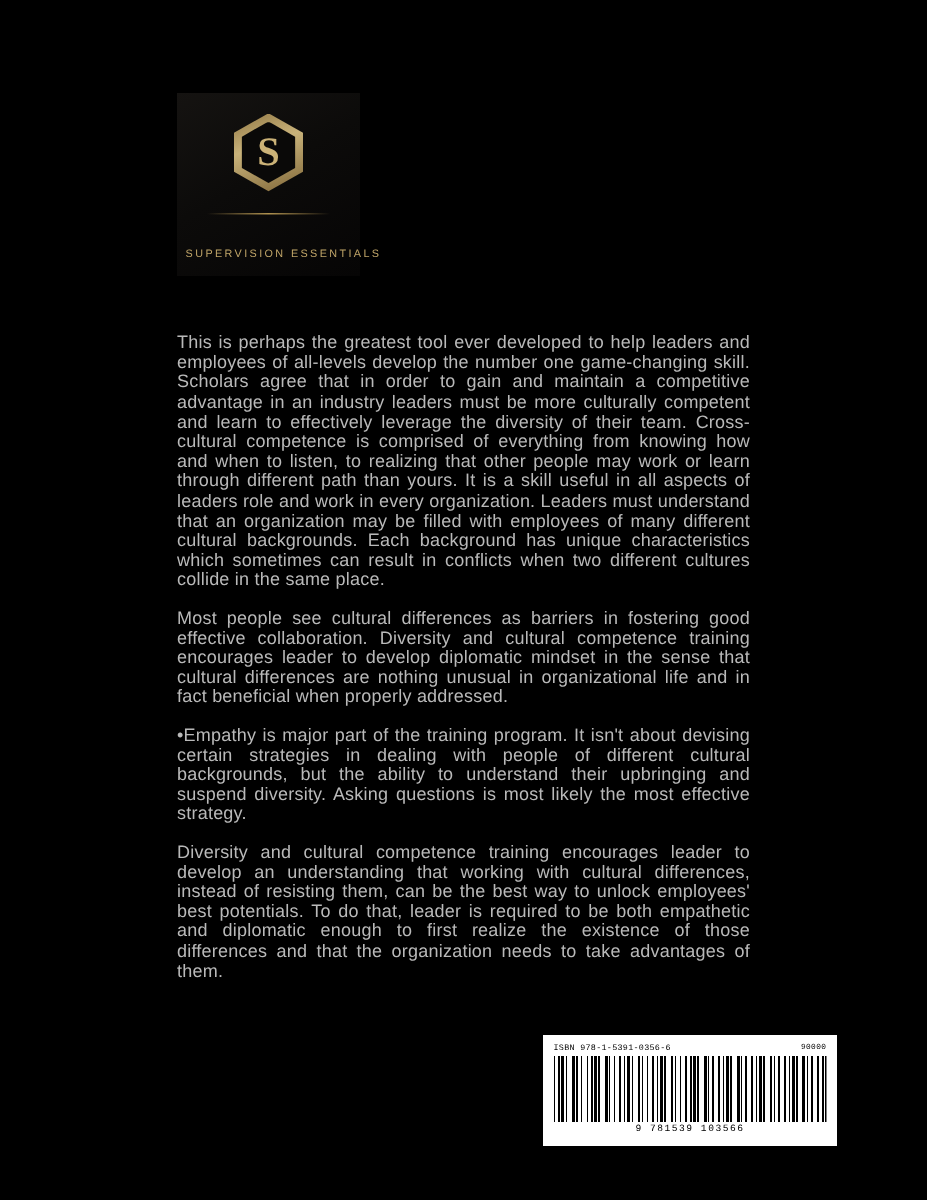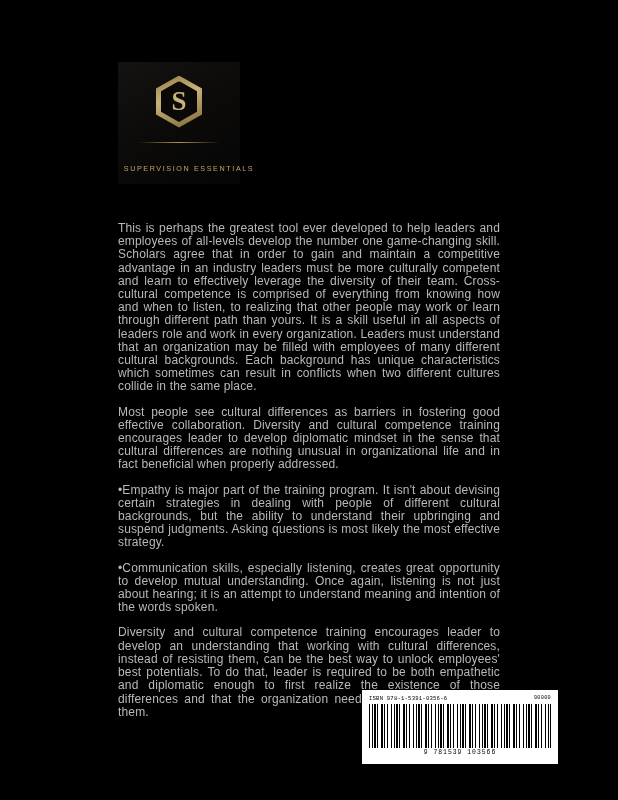--- a/index.html
+++ b/index.html
@@ -163,22 +163,21 @@
       <div class="logo-hex-inner"></div>
       <div class="logo-letter">S</div>
     </div>
     <div class="logo-rule"></div>
     <div class="logo-text">SUPERVISION ESSENTIALS</div>
   </div>
 
   <div class="copy">
     <p>This is perhaps the greatest tool ever developed to help leaders and employees of all-levels develop the number one game-changing skill. Scholars agree that in order to gain and maintain a competitive advantage in an industry leaders must be more culturally competent and learn to effectively leverage the diversity of their team. Cross-cultural competence is comprised of everything from knowing how and when to listen, to realizing that other people may work or learn through different path than yours. It is a skill useful in all aspects of leaders role and work in every organization. Leaders must understand that an organization may be filled with employees of many different cultural backgrounds. Each background has unique characteristics which sometimes can result in conflicts when two different cultures collide in the same place.</p>
     <p>Most people see cultural differences as barriers in fostering good effective collaboration. Diversity and cultural competence training encourages leader to develop diplomatic mindset in the sense that cultural differences are nothing unusual in organizational life and in fact beneficial when properly addressed.</p>
-    <p>•Empathy is major part of the training program. It isn't about devising certain strategies in dealing with people of different cultural backgrounds, but the ability to understand their upbringing and suspend judgments. Asking questions is most likely the most effective strategy.</p>
-    <p>•Communication skills, especially listening, creates great opportunity to develop mutual understanding. Once again, listening is not just about hearing; it is an attempt to understand meaning and intention of the words spoken.</p>
+    <p>•Empathy is major part of the training program. It isn't about devising certain strategies in dealing with people of different cultural backgrounds, but the ability to understand their upbringing and suspend diversity. Asking questions is most likely the most effective strategy.</p>
     <p>Diversity and cultural competence training encourages leader to develop an understanding that working with cultural differences, instead of resisting them, can be the best way to unlock employees' best potentials. To do that, leader is required to be both empathetic and diplomatic enough to first realize the existence of those differences and that the organization needs to take advantages of them.</p>
   </div>
 
   <div class="barcode-box">
     <div class="barcode-top">
       <span class="left">ISBN 978-1-5391-0356-6</span>
       <span class="right">90000</span>
     </div>
     <div class="bars"></div>
     <div class="barcode-digits">9 781539 103566</div>

